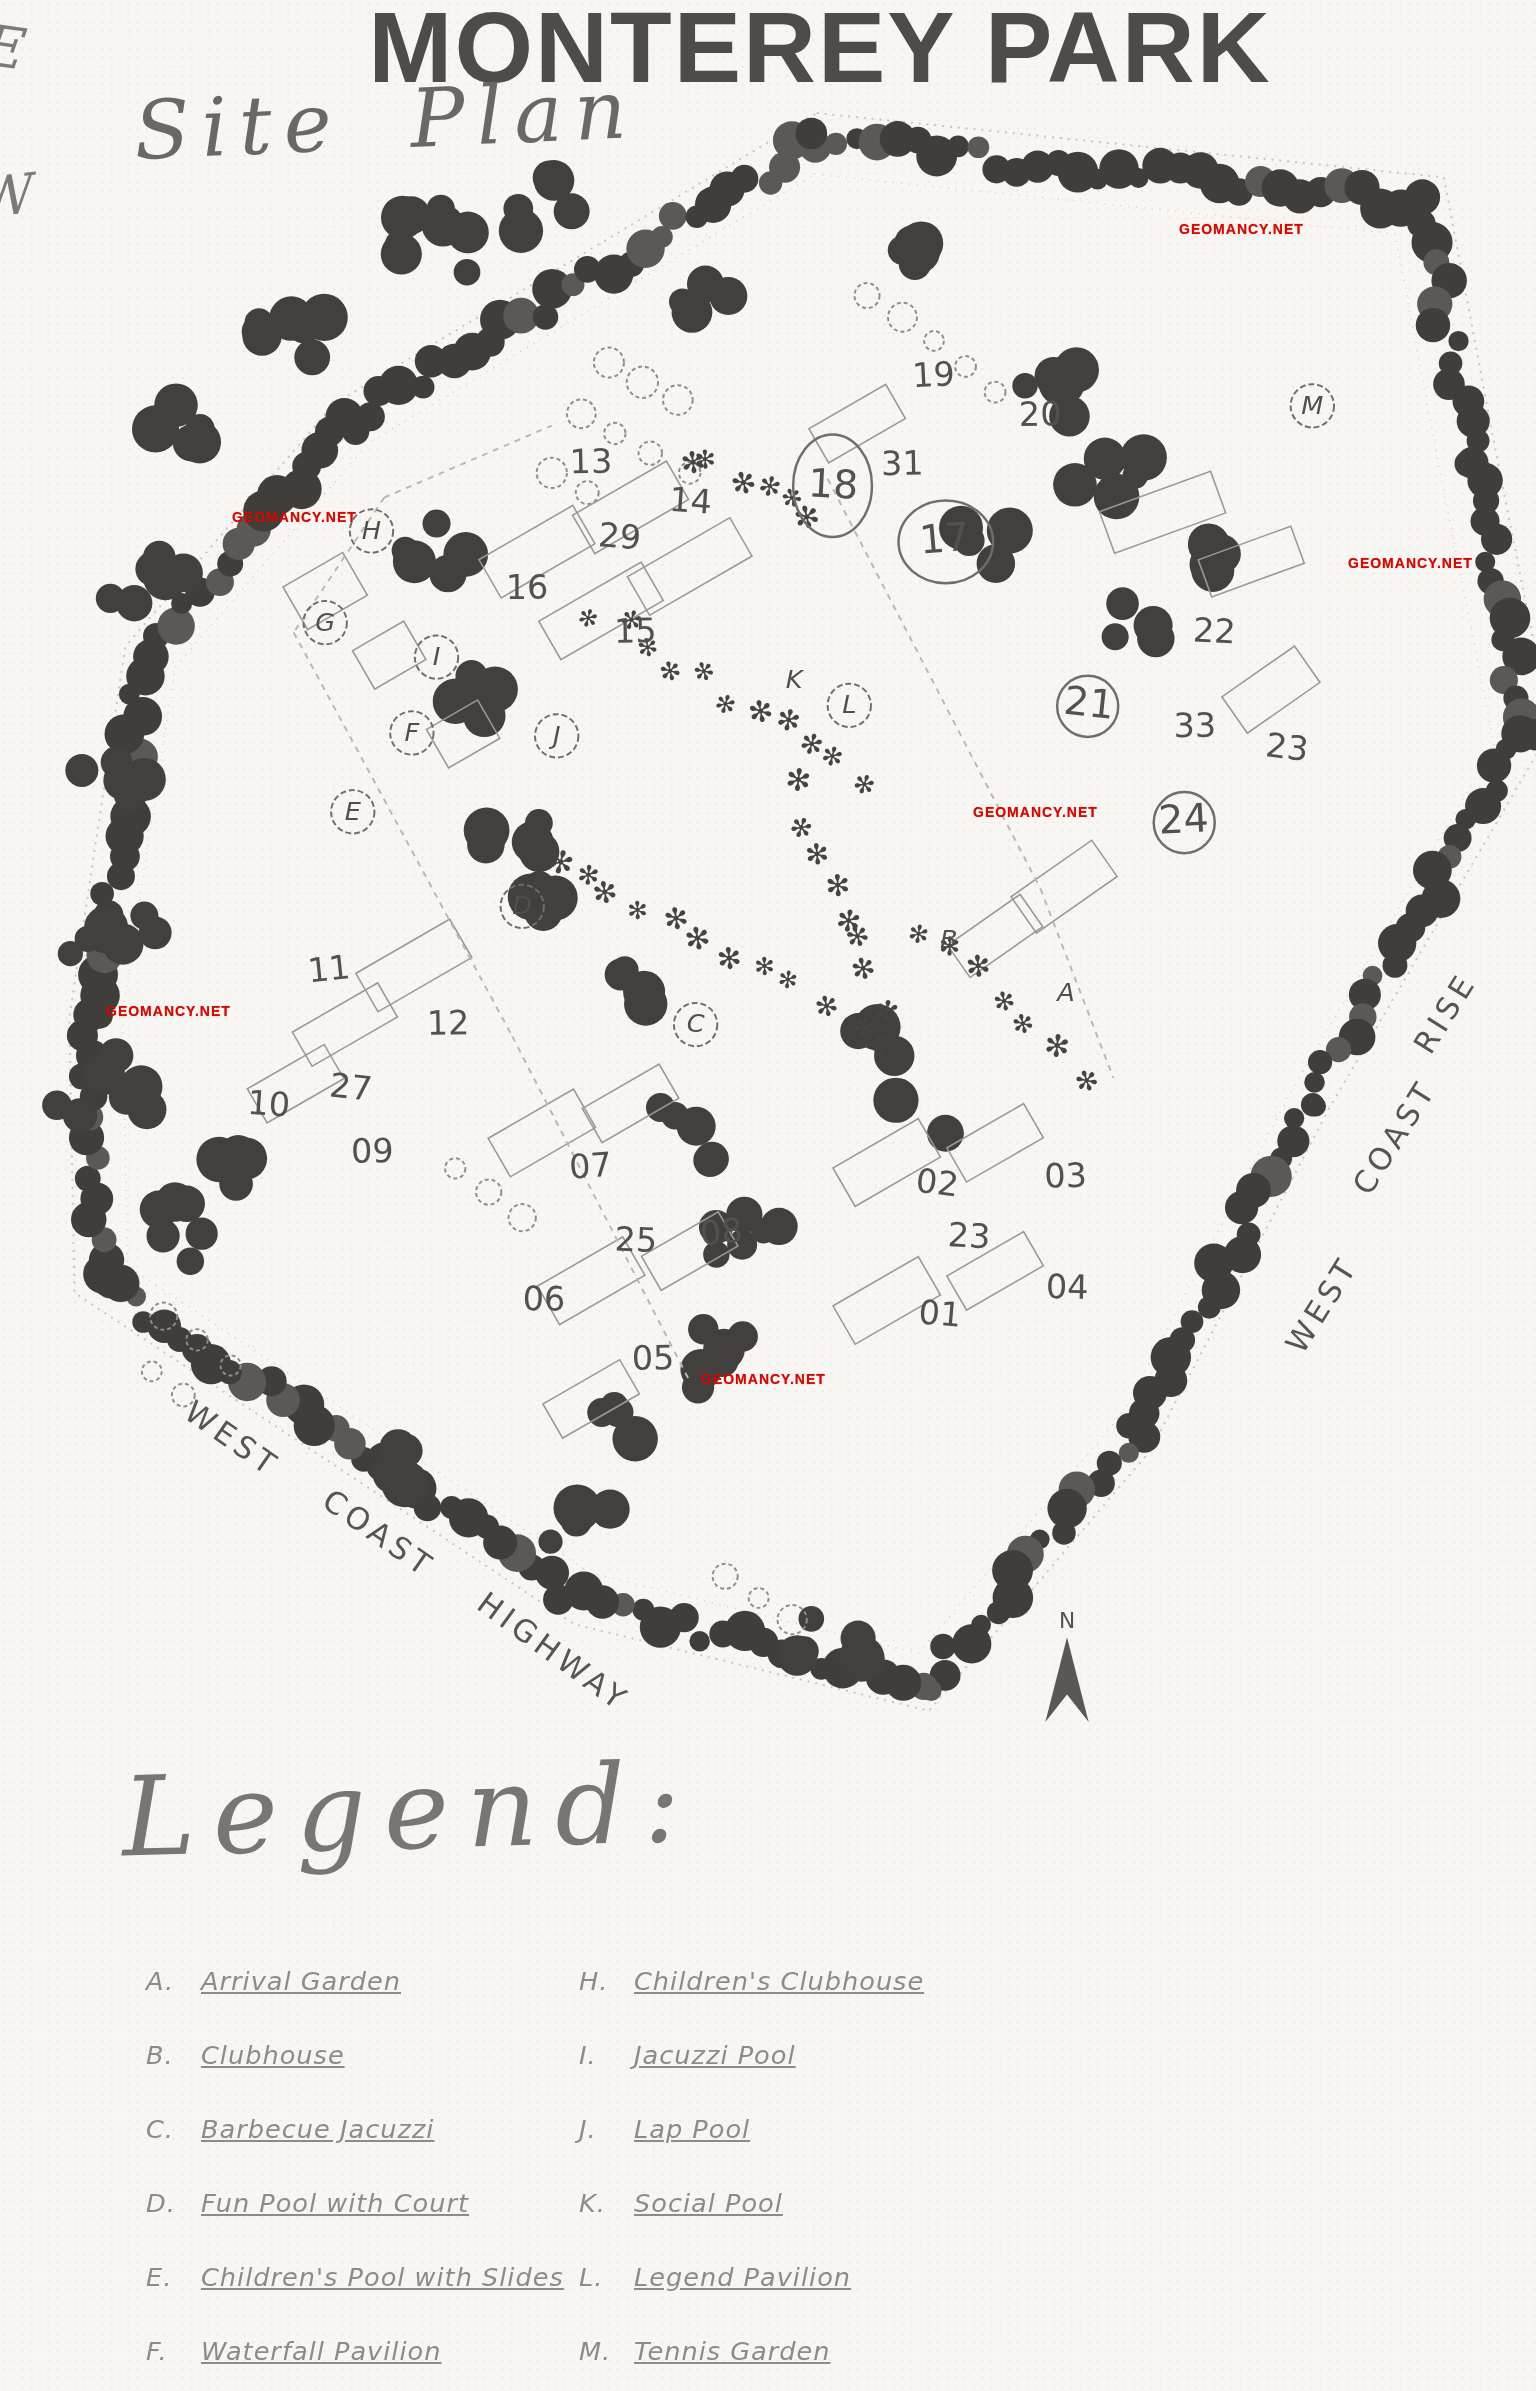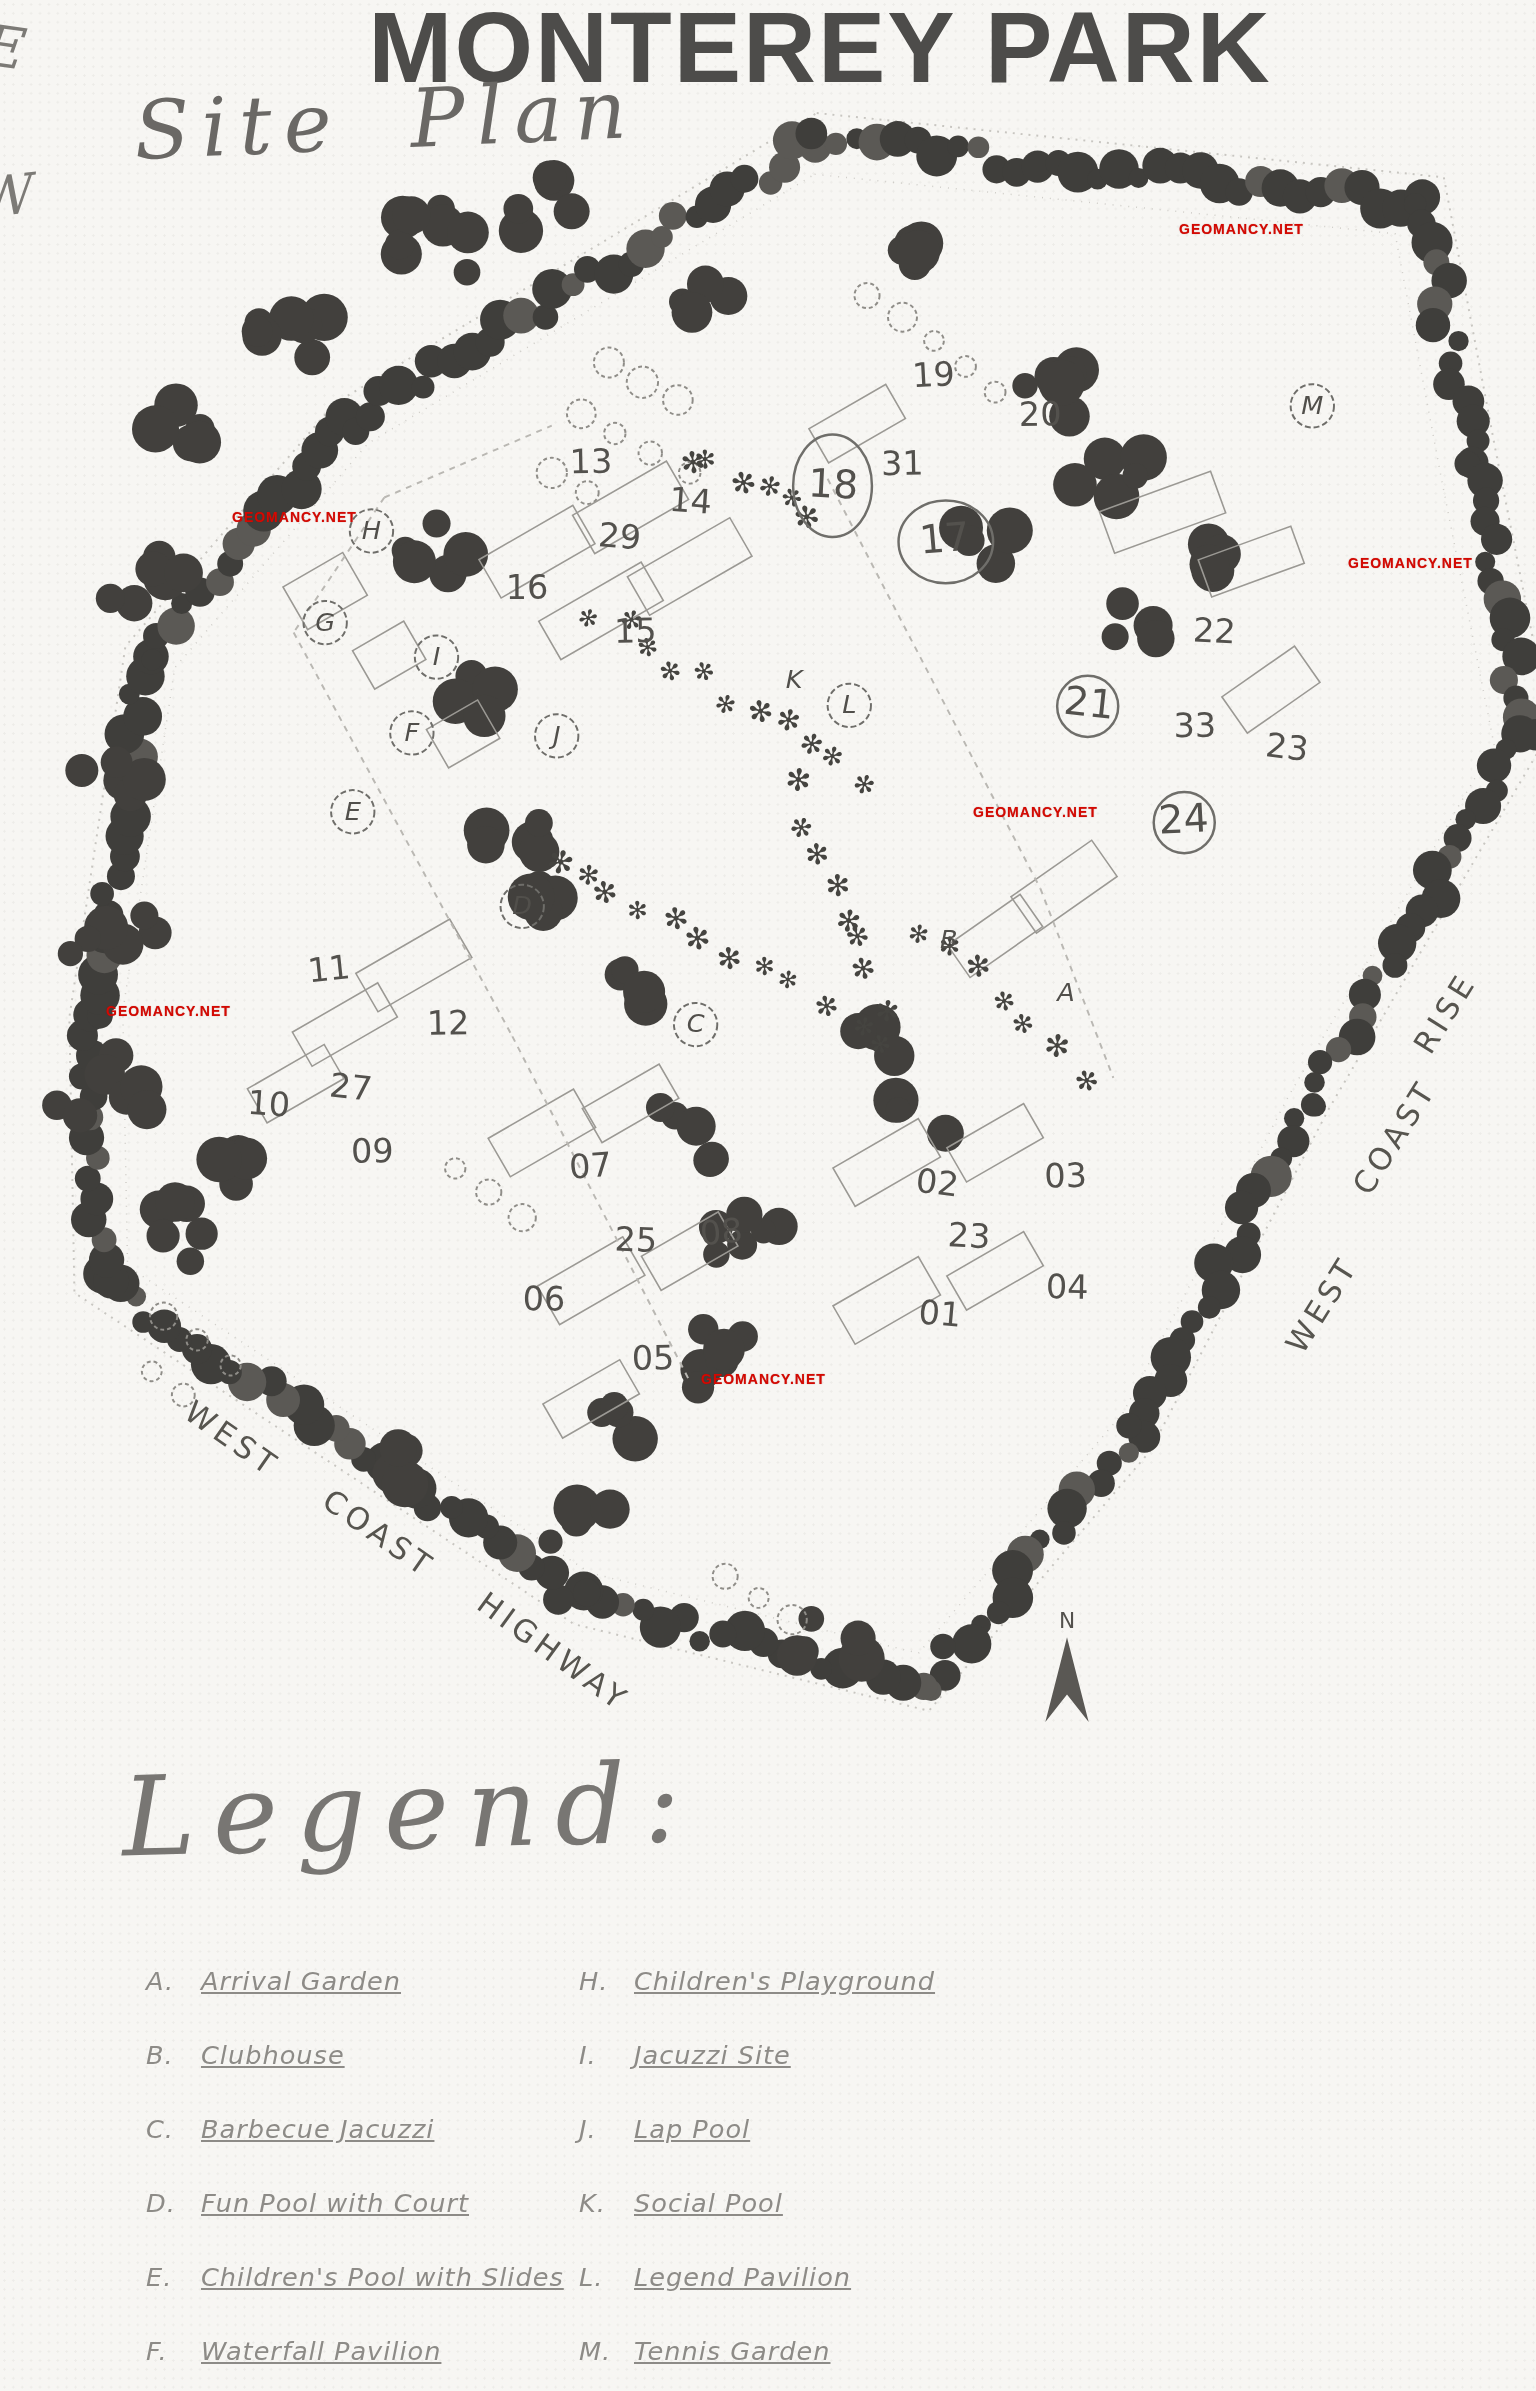--- a/index.html
+++ b/index.html
@@ -646,25 +646,25 @@
         <span class="lg-label">Children's Pool with Slides</span>
       </div>
       <div class="lg-row">
         <span class="lg-key">F.</span>
         <span class="lg-label">Waterfall Pavilion</span>
       </div>
     </div>
   <div class="legend-col legend-col-2" id="legend-col-2">
       <div class="lg-row">
         <span class="lg-key">H.</span>
-        <span class="lg-label">Children's Playground</span>
+        <span class="lg-label">Children's Clubhouse</span>
       </div>
       <div class="lg-row">
         <span class="lg-key">I.</span>
-        <span class="lg-label">Jacuzzi Site</span>
+        <span class="lg-label">Jacuzzi Pool</span>
       </div>
       <div class="lg-row">
         <span class="lg-key">J.</span>
         <span class="lg-label">Lap Pool</span>
       </div>
       <div class="lg-row">
         <span class="lg-key">K.</span>
         <span class="lg-label">Social Pool</span>
       </div>
       <div class="lg-row">

